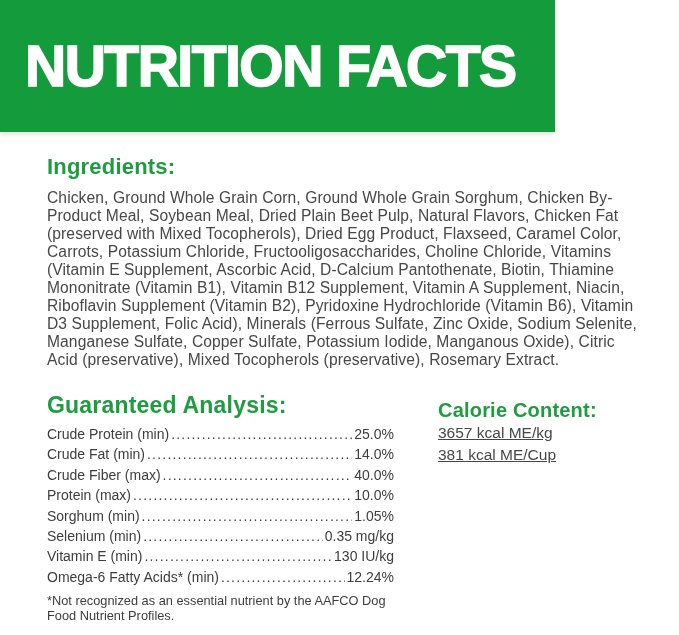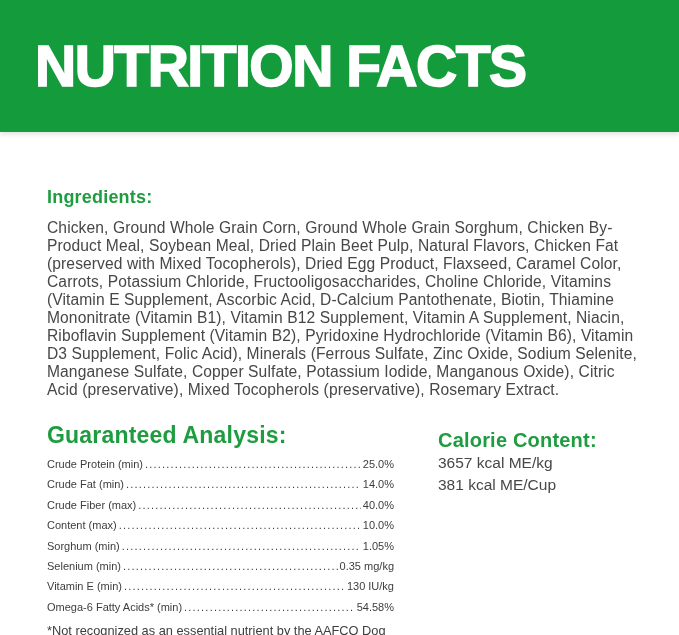--- a/index.html
+++ b/index.html
@@ -6,45 +6,45 @@
   html, body { background: #ffffff; }
   body {
     width: 679px;
     height: 635px;
     font-family: "Liberation Sans", sans-serif;
     color: var(--body-text, #474747);
     overflow: hidden;
     position: relative;
   }
   .banner {
-    width: 679px;
+    width: 555px;
     height: 132px;
     background: var(--accent-green, #149B3C);
     display: flex;
     align-items: center;
-    padding-left: 35px;
+    padding-left: 25px;
     box-shadow: 0 3px 4px rgba(0,0,0,0.10);
   }
   .banner h1 {
     color: #ffffff;
     font-size: 57px;
     font-weight: 700;
     letter-spacing: -1.5px;
     -webkit-text-stroke: 1.6px #ffffff;
     white-space: nowrap;
   }
   .content { padding: 0 44px 0 47px; }
   h2 {
     color: var(--heading-green, #1E9C40);
     font-weight: 700;
   }
   .ingredients h2 {
-    font-size: 18px;
+    font-size: 22px;
     line-height: 22px;
-    margin-top: 54px;
+    margin-top: 24px;
     margin-bottom: 11px;
     letter-spacing: 0.2px;
   }
   .ingredients p {
     width: 591px;
     font-size: 15.6px;
     line-height: 18px;
     letter-spacing: 0.1px;
     color: var(--body-text, #474747);
   }
@@ -56,21 +56,21 @@
   .analysis h2 {
     font-size: 23px;
     line-height: 23px;
     margin-bottom: 7px;
     letter-spacing: 0.2px;
   }
   .analysis-rows { width: 347px; }
   .analysis-row {
     display: flex;
     align-items: baseline;
-    font-size: 11px;
+    font-size: 14px;
     line-height: 20.4px;
     color: var(--row-text, #3D3D3D);
     white-space: nowrap;
   }
   .leader {
     flex: 1 1 auto;
     overflow: hidden;
     white-space: nowrap;
     margin: 0 2px;
     min-width: 10px;
@@ -95,20 +95,21 @@
   .calories h2 {
     font-size: 20px;
     line-height: 22px;
     margin-bottom: 1px;
     letter-spacing: 0.2px;
   }
   .calories p {
     font-size: 15.5px;
     line-height: 21.5px;
     color: var(--body-text, #474747);
+    text-decoration: underline;
   }
 </style>
 </head>
 <body>
 
 <header class="banner">
   <h1>NUTRITION FACTS</h1>
 </header>
 
 <main class="content">
@@ -135,21 +136,21 @@
     <span class="value">14.0%</span>
   </div>
 
   <div class="analysis-row">
     <span class="label">Crude Fiber (max)</span>
     <span class="leader"></span>
     <span class="value">40.0%</span>
   </div>
 
   <div class="analysis-row">
-    <span class="label">Content (max)</span>
+    <span class="label">Protein (max)</span>
     <span class="leader"></span>
     <span class="value">10.0%</span>
   </div>
 
   <div class="analysis-row">
     <span class="label">Sorghum (min)</span>
     <span class="leader"></span>
     <span class="value">1.05%</span>
   </div>
 
@@ -161,21 +162,21 @@
 
   <div class="analysis-row">
     <span class="label">Vitamin E (min)</span>
     <span class="leader"></span>
     <span class="value">130 IU/kg</span>
   </div>
 
   <div class="analysis-row">
     <span class="label">Omega-6 Fatty Acids* (min)</span>
     <span class="leader"></span>
-    <span class="value">54.58%</span>
+    <span class="value">12.24%</span>
   </div>
 </div>
       <p class="footnote">*Not recognized as an essential nutrient by the AAFCO Dog Food Nutrient Profiles.</p>
     </section>
 
     <section class="calories">
       <h2>Calorie Content:</h2>
       <p>3657 kcal ME/kg</p>
       <p>381 kcal ME/Cup</p>
     </section>

